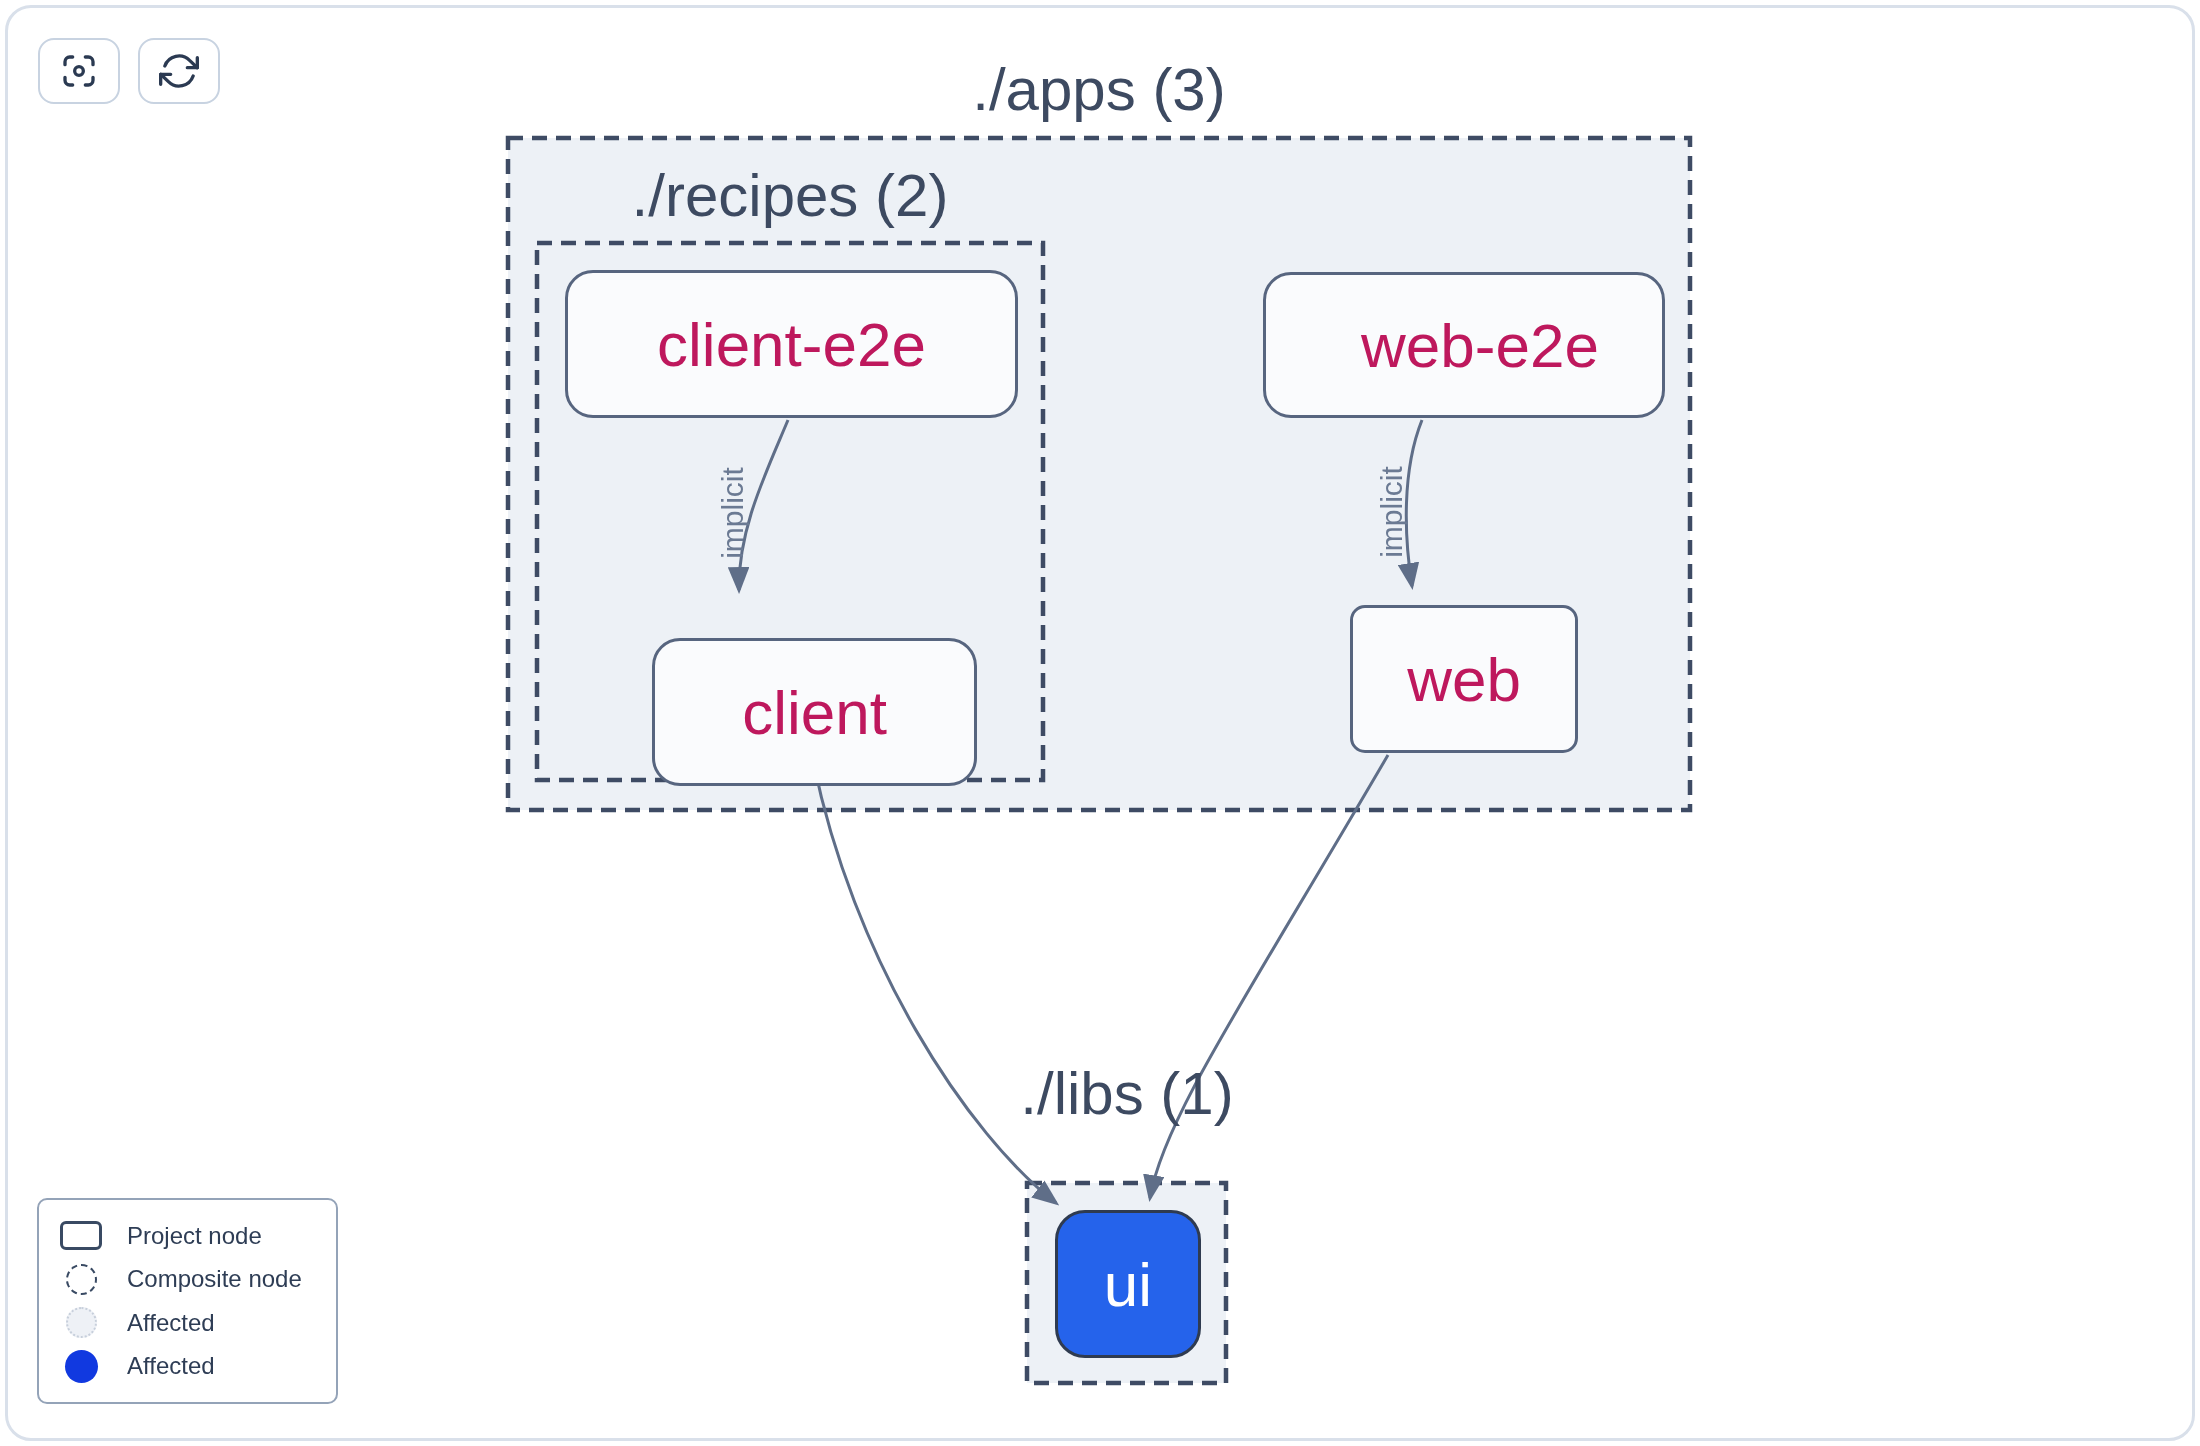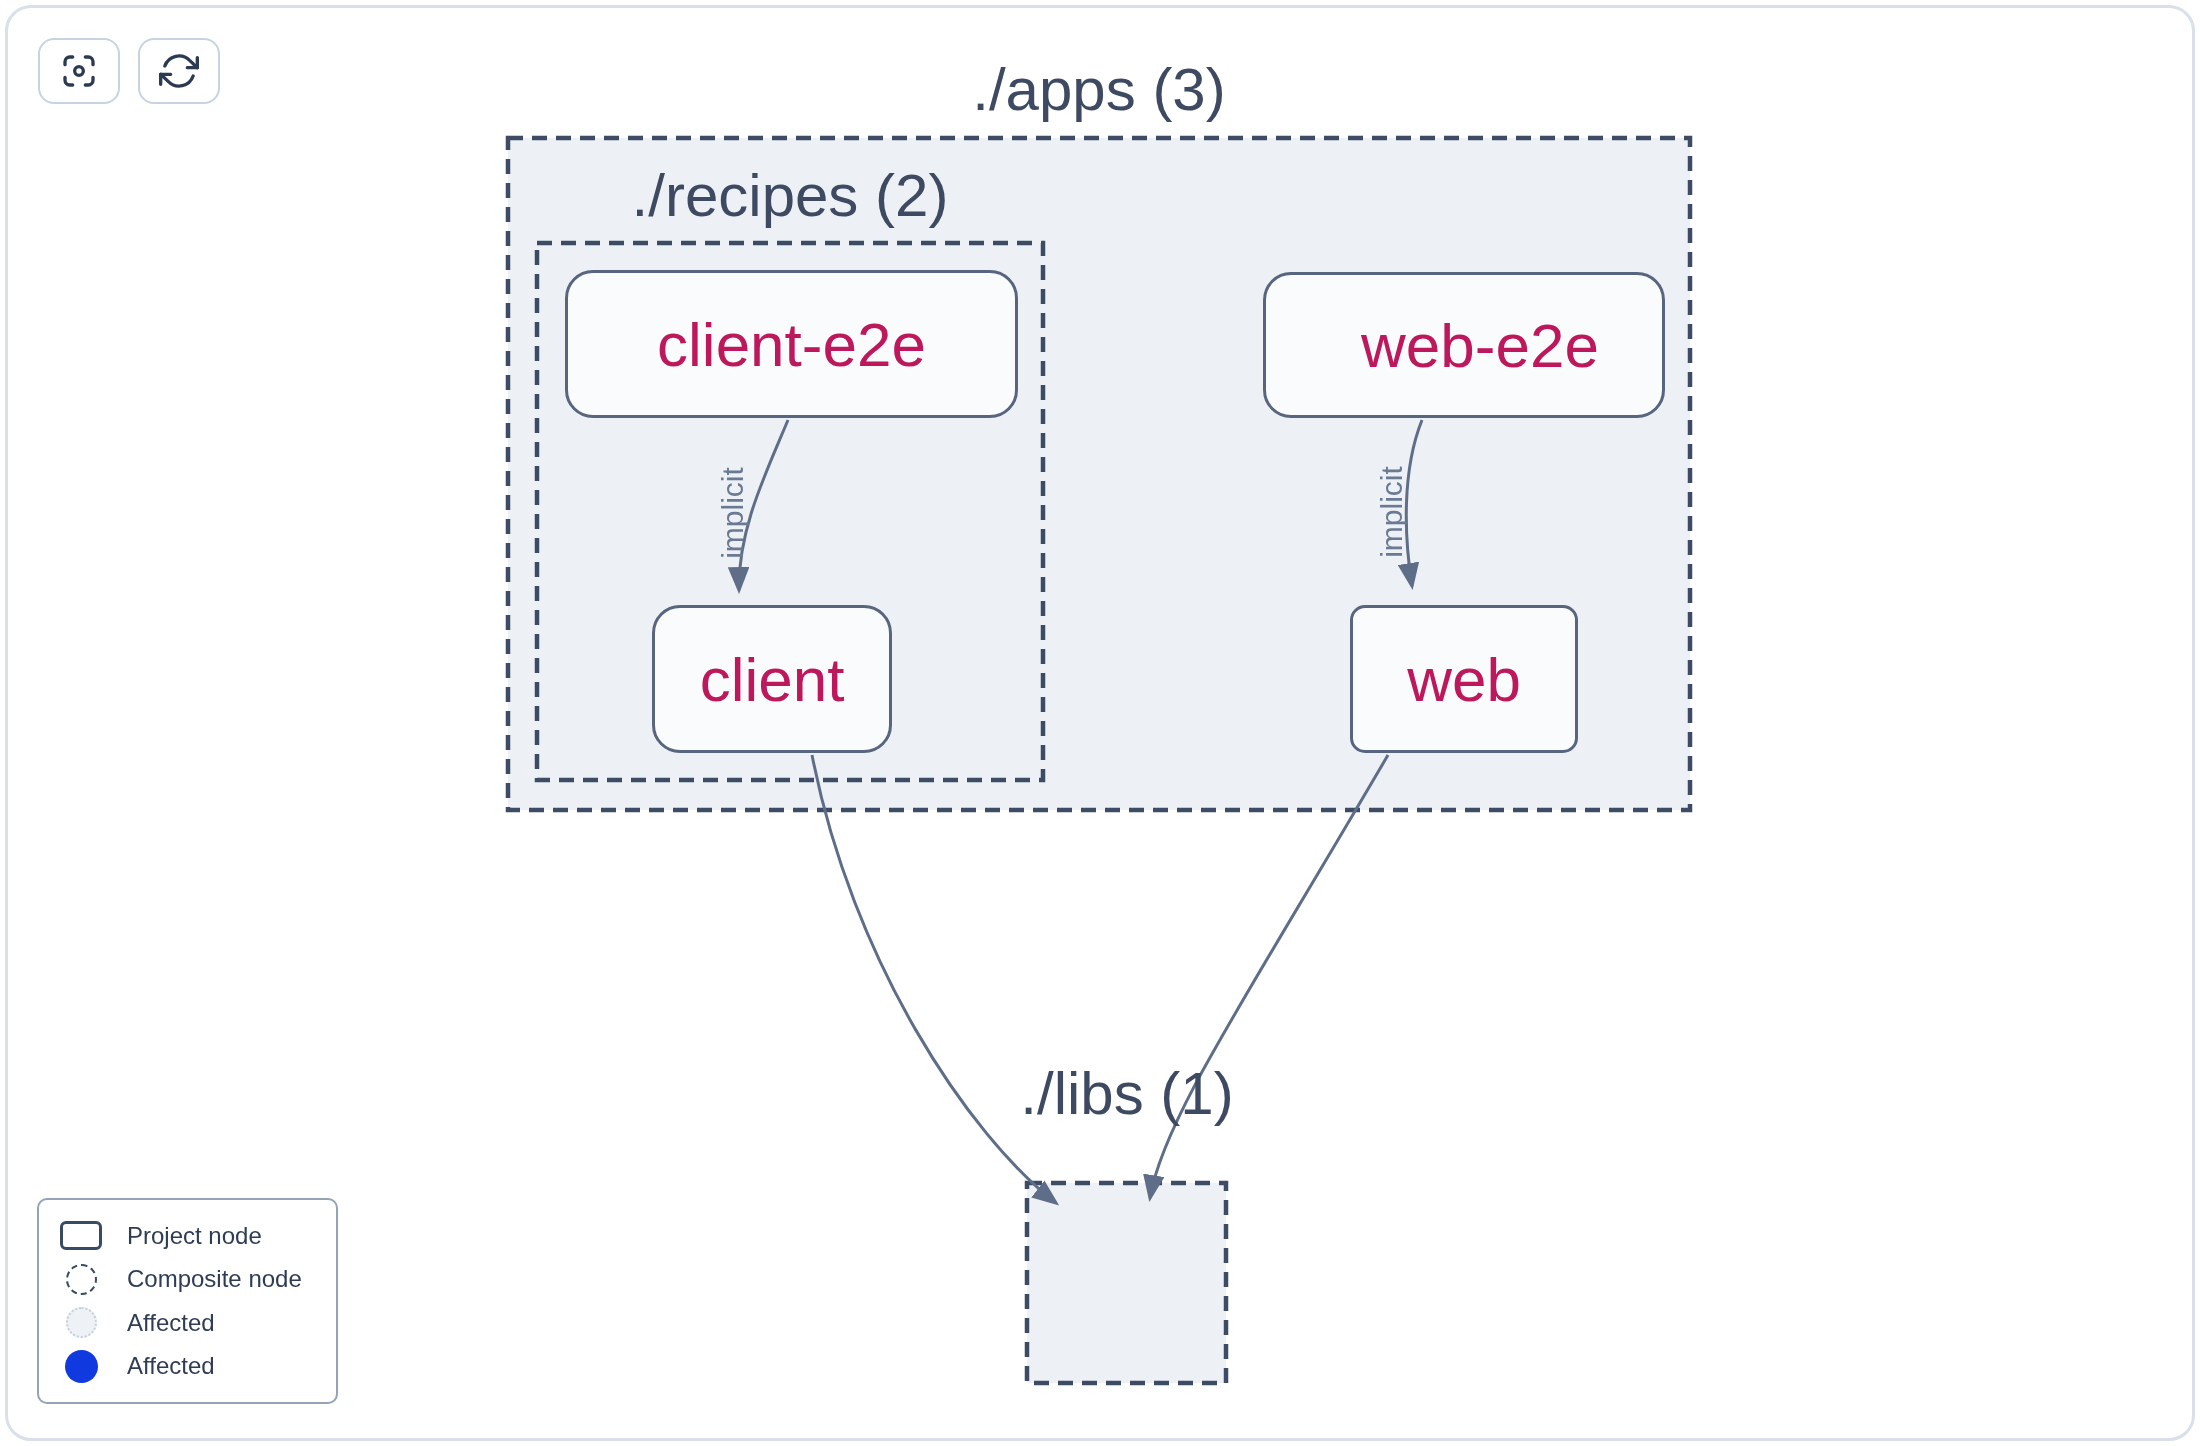--- a/index.html
+++ b/index.html
@@ -35,21 +35,21 @@
 
   
   .node{
     position:absolute;box-sizing:border-box;background:#fafbfd;
     border:3px solid #57657f;border-radius:28px;
     display:flex;align-items:center;justify-content:center;
     font-size:62px;color:#be185d;cursor:pointer;
   }
   #node-client-e2e{left:565px;top:270px;width:453px;height:148px;}
   #node-web-e2e{left:1263px;top:272px;width:402px;height:146px;padding-left:32px;}
-  #node-client{left:652px;top:605px;width:240px;height:148px;}
+  #node-client{left:652px;top:638px;width:325px;height:148px;}
   #node-web{left:1350px;top:605px;width:228px;height:148px;border-radius:15px;}
   #node-ui{
     left:1055px;top:1210px;width:146px;height:148px;
     background:#2563eb;border-color:#2f3b50;color:#ffffff;border-radius:30px;
   }
 
   
   .edge-label{
     position:absolute;width:160px;height:34px;line-height:34px;
     color:#6b7a93;font-size:30px;text-align:center;
@@ -118,20 +118,21 @@
   <div class="composite-title" id="title-recipes">./recipes (2)</div>
   <div class="composite-title" id="title-libs">./libs (1)</div>
 
   <div class="edge-label" id="edge-label-1">implicit</div>
   <div class="edge-label" id="edge-label-2">implicit</div>
 
   <div class="node" id="node-client-e2e">client-e2e</div>
   <div class="node" id="node-web-e2e">web-e2e</div>
   <div class="node" id="node-client">client</div>
   <div class="node" id="node-web">web</div>
+  <div class="node" id="node-ui">ui</div>
 
   <div class="legend">
     <div class="legend-row">
       <span class="swatch">
           <span class="sw-rect"></span>
         </span>
       <span class="legend-label">Project node</span>
     </div>
     <div class="legend-row">
       <span class="swatch">

